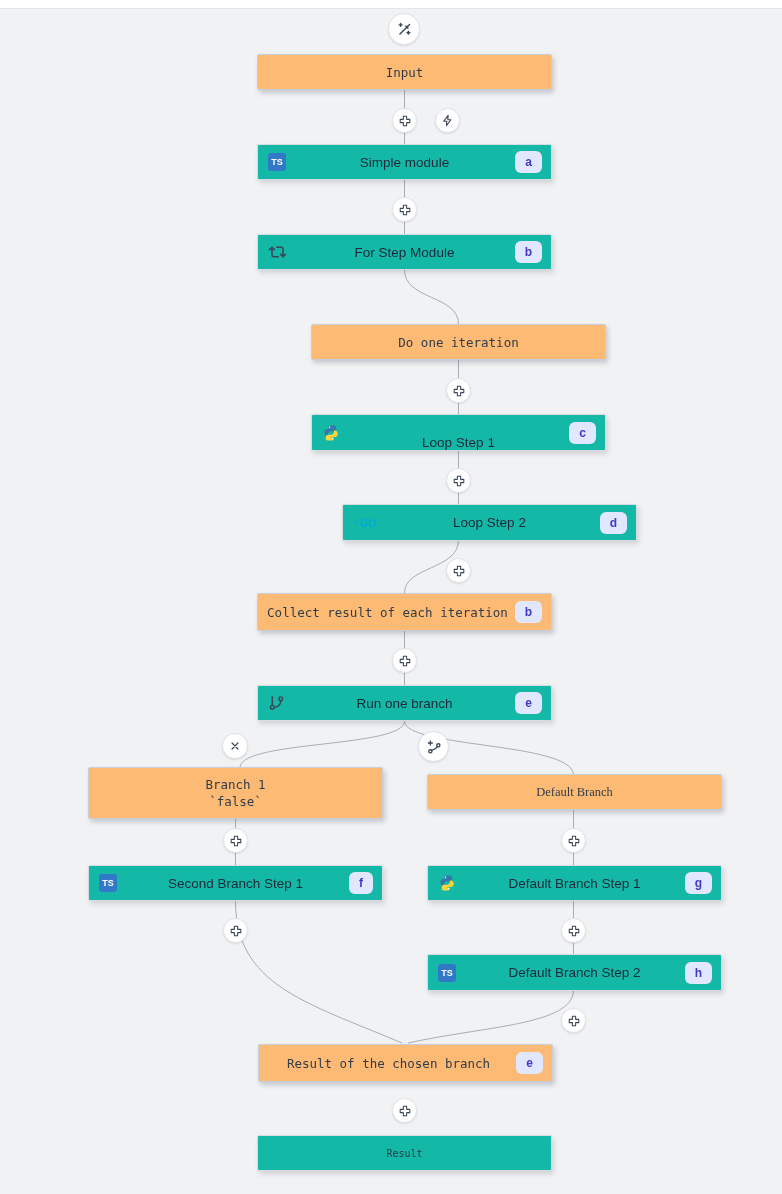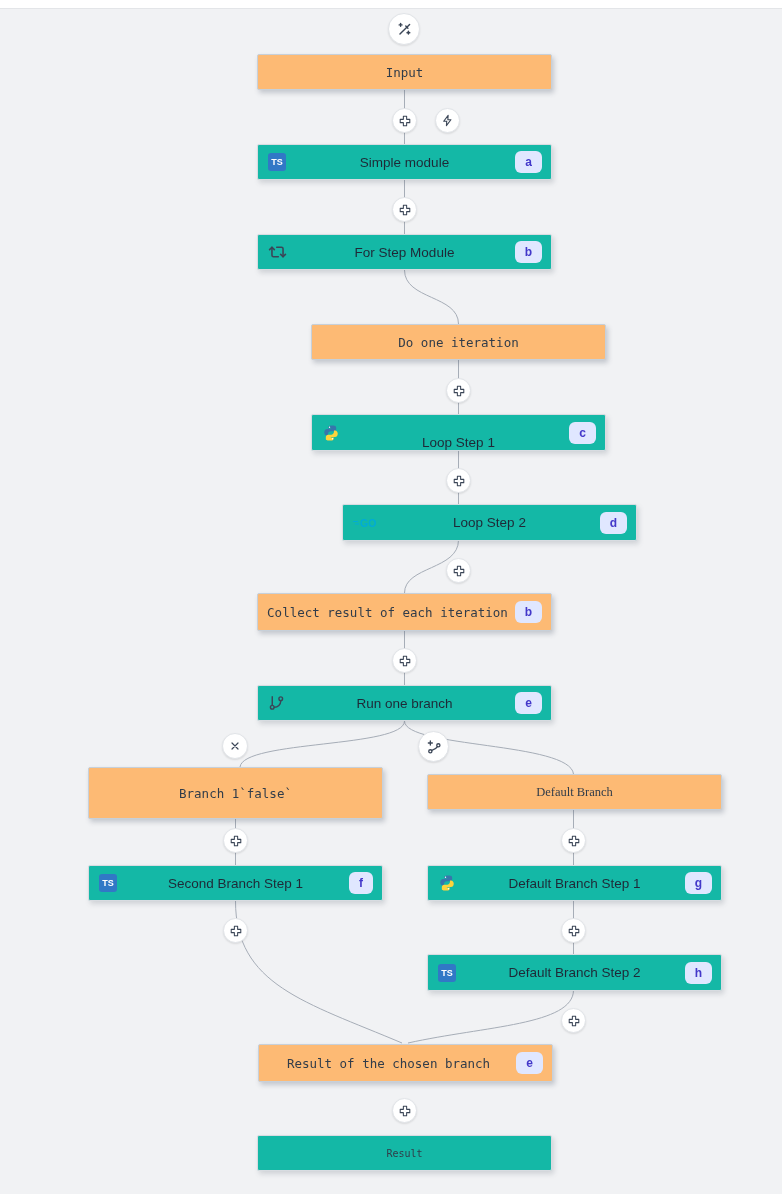--- a/index.html
+++ b/index.html
@@ -26,21 +26,21 @@
     background:#fdba74;border:1px solid #c7d0d9;
     box-shadow:2px 3px 5px rgba(90,100,115,.30);
     font-family:"DejaVu Sans Mono", monospace;
     font-size:12.5px;color:#313c49;
   }
   .mnode{
     background:#14b8a6;border:1px solid #d8dce1;
     box-shadow:2px 3px 5px rgba(90,100,115,.22);
     font-size:13.5px;color:#1f2937;
   }
-  .two-line{flex-direction:row;line-height:17px;}
+  .two-line{flex-direction:column;line-height:17px;}
   .nicon{position:absolute;left:10px;top:50%;transform:translateY(-50%);display:flex;align-items:center;justify-content:center;}
   .ts-chip{
     width:18px;height:18px;background:#3178c6;border-radius:3px;
     color:#ffffff;font-size:9px;font-weight:bold;
     display:flex;align-items:center;justify-content:center;
     letter-spacing:0;
   }
   .nbadge{
     position:absolute;right:9px;top:50%;transform:translateY(-50%);
     background:#e0e7ff;color:#4338ca;

